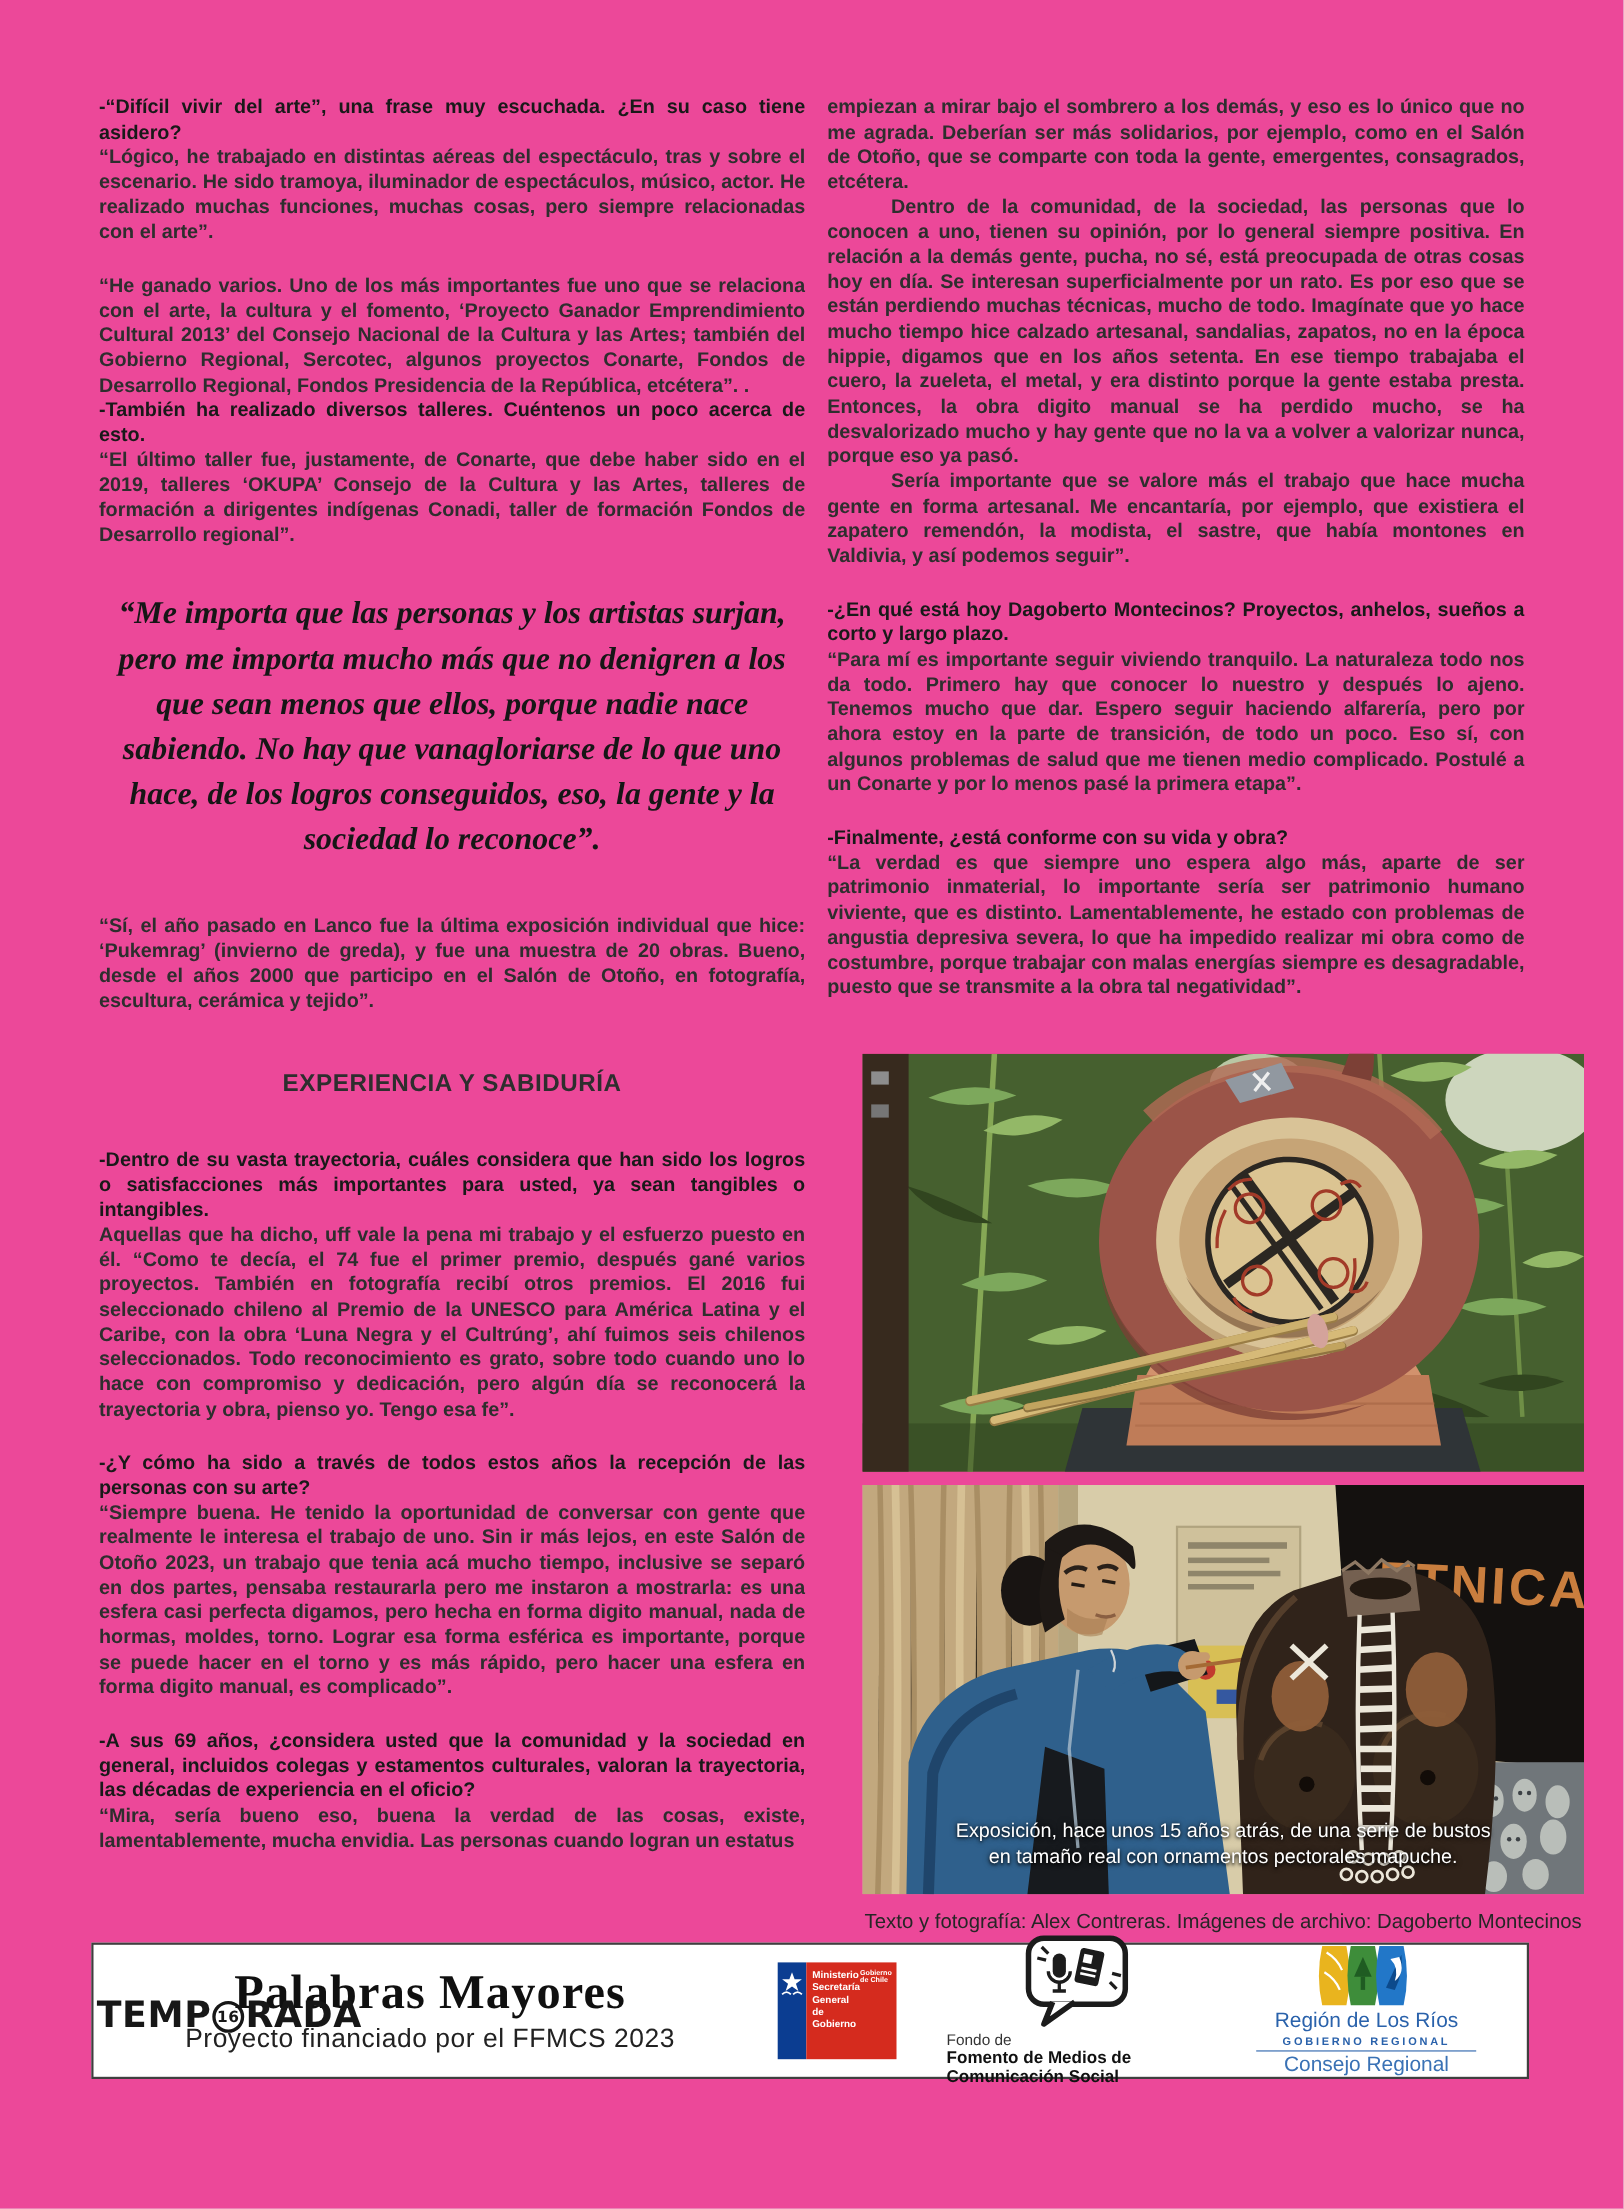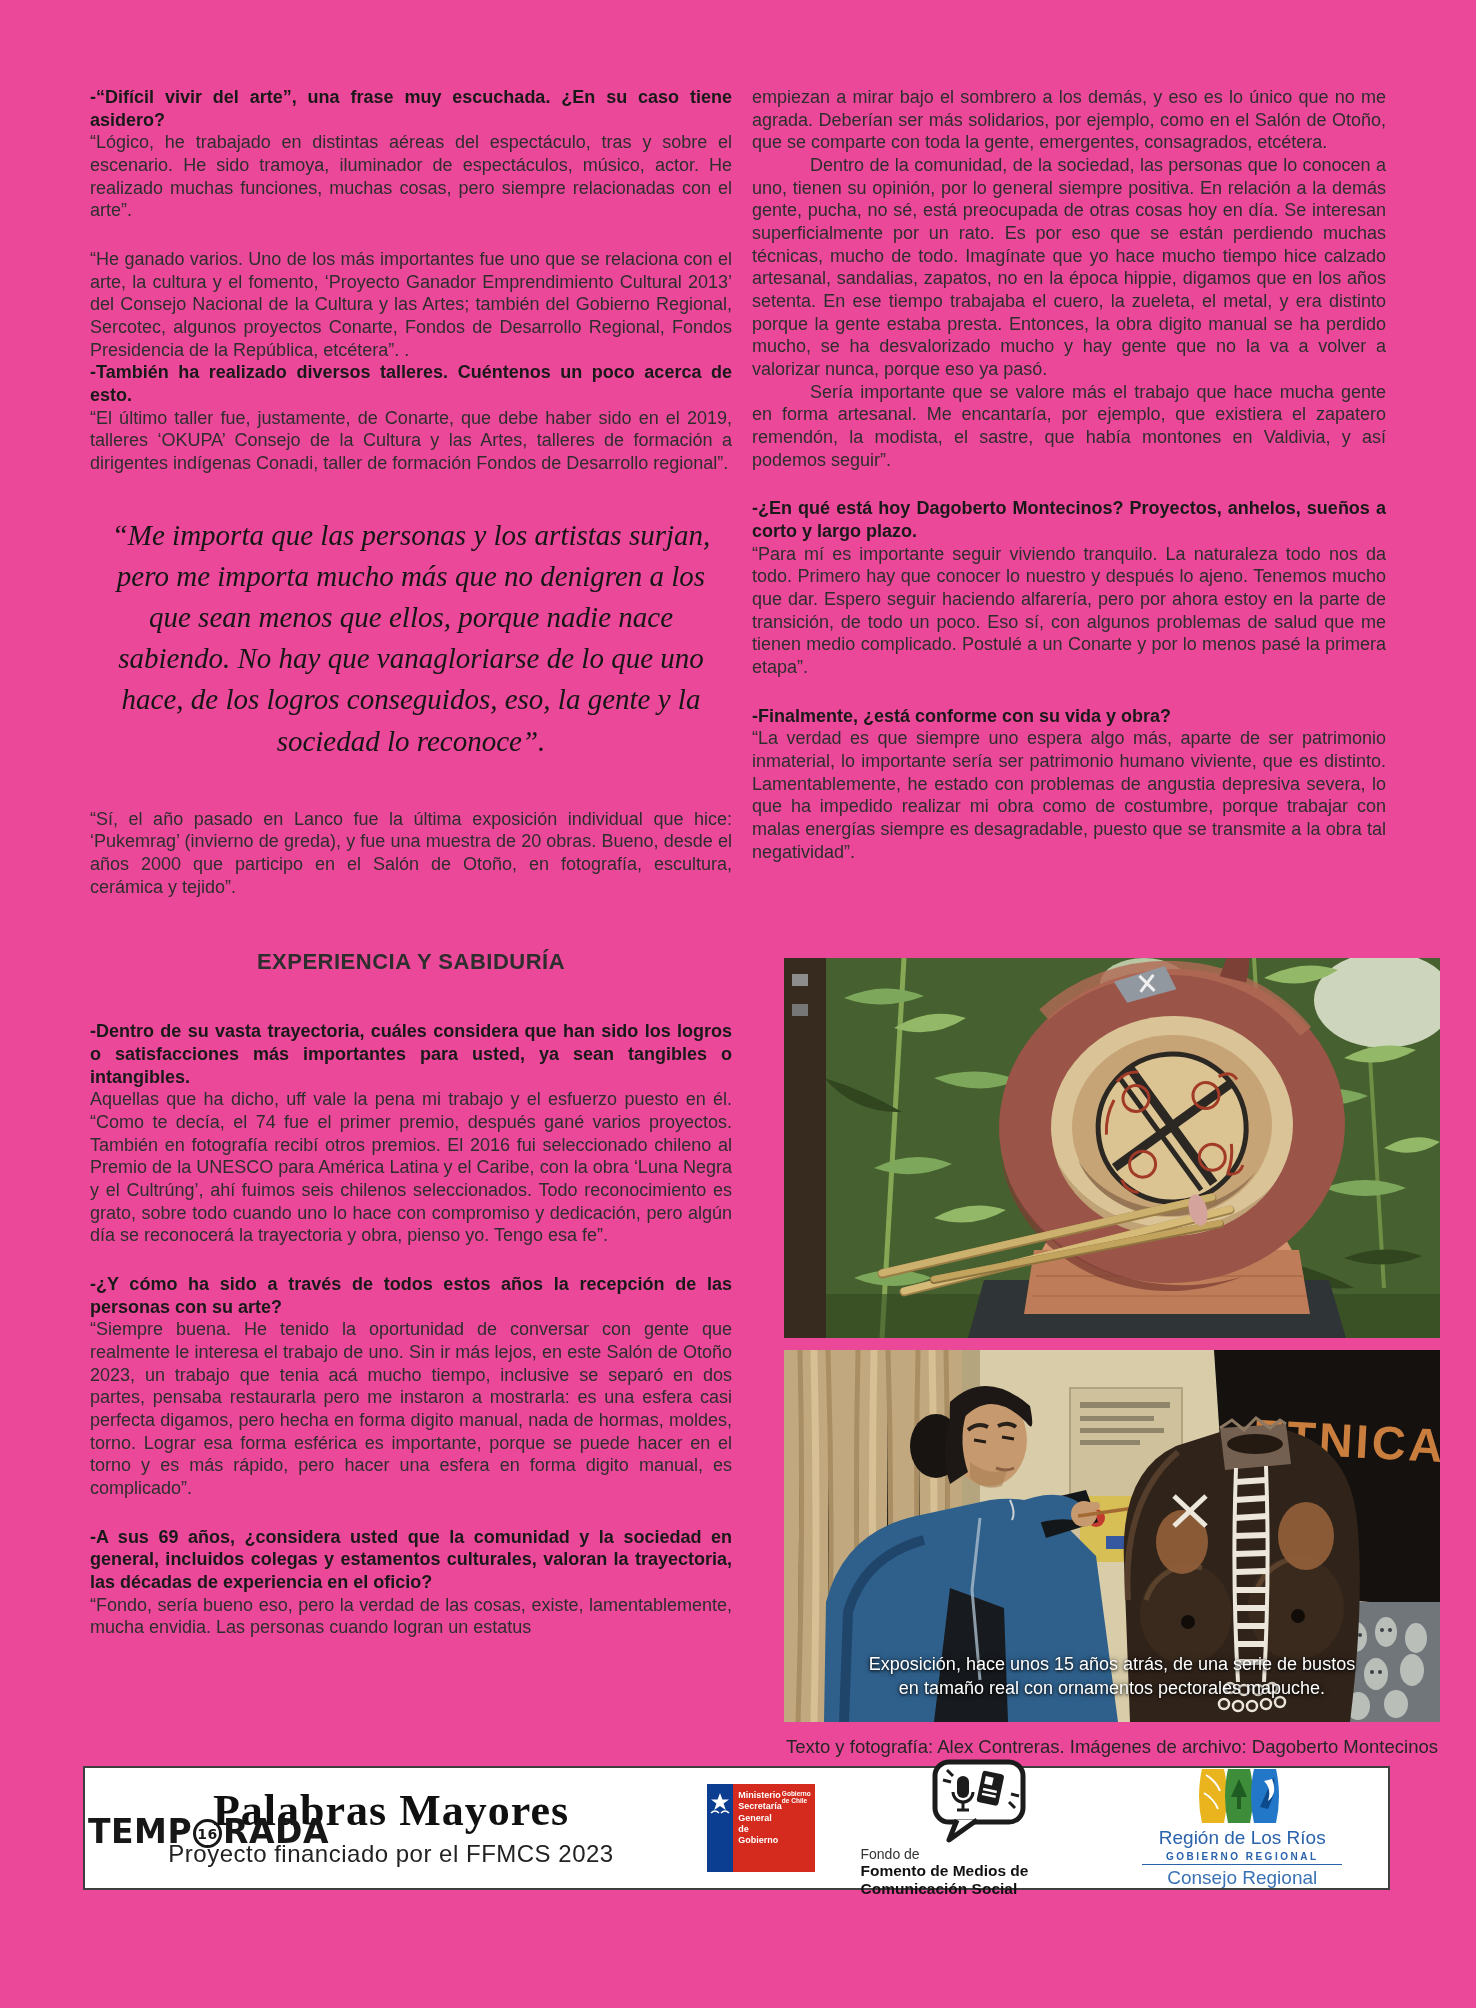--- a/index.html
+++ b/index.html
@@ -3,21 +3,21 @@
 <meta charset="utf-8">
 <style>
   html,body{margin:0;padding:0;background:#e8e8e8;}
   .page{position:relative;width:1476px;height:2008px;background:#ec4899;margin:0 auto;
         font-family:"Liberation Sans",sans-serif;color:#2e2e2e;overflow:hidden;}
 
   
   .col{position:absolute;text-align:justify;font-size:18px;line-height:1.26;}
   #left-col{left:90px;top:86px;width:642px;height:1676px;overflow:hidden;}
   #right-col-text{left:752px;top:86px;width:634px;height:868px;overflow:hidden;}
-  .blk{margin:0;}
+  .blk{margin:0;font-weight:bold;}
   .question{font-weight:bold;color:#191919;}
   .answer{color:#2e2e2e;}
   .answer-indent{color:#2e2e2e;text-indent:58px;}
   .gap{height:26px;}
   .pullquote{font-family:"Liberation Serif",serif;font-style:italic;font-size:29px;
              line-height:1.42;text-align:center;color:#161616;margin:40px 4px 46px 4px;}
   .heading{font-weight:bold;text-align:center;font-size:22px;letter-spacing:.5px;
            margin:50px 0 44px 0;}
 
   
@@ -84,21 +84,21 @@
       <div class="blk pullquote">“Me importa que las personas y los artistas surjan, pero me importa mucho más que no denigren a los que sean menos que ellos, porque nadie nace sabiendo. No hay que vanagloriarse de lo que uno hace, de los logros conseguidos, eso, la gente y la sociedad lo reconoce”.</div>
       <div class="blk answer">“Sí, el año pasado en Lanco fue la última exposición individual que hice: ‘Pukemrag’ (invierno de greda), y fue una muestra de 20 obras. Bueno, desde el años 2000 que participo en el Salón de Otoño, en fotografía, escultura, cerámica y tejido”.</div>
       <div class="blk heading">EXPERIENCIA Y SABIDURÍA</div>
       <div class="blk question">-Dentro de su vasta trayectoria, cuáles considera que han sido los logros o satisfacciones más importantes para usted, ya sean tangibles o intangibles.</div>
       <div class="blk answer">Aquellas que ha dicho, uff vale la pena mi trabajo y el esfuerzo puesto en él. “Como te decía, el 74 fue el primer premio, después gané varios proyectos. También en fotografía recibí otros premios. El 2016 fui seleccionado chileno al Premio de la UNESCO para América Latina y el Caribe, con la obra ‘Luna Negra y el Cultrúng’, ahí fuimos seis chilenos seleccionados. Todo reconocimiento es grato, sobre todo cuando uno lo hace con compromiso y dedicación, pero algún día se reconocerá la trayectoria y obra, pienso yo. Tengo esa fe”.</div>
       <div class="blk gap"></div>
       <div class="blk question">-¿Y cómo ha sido a través de todos estos años la recepción de las personas con su arte?</div>
       <div class="blk answer">“Siempre buena. He tenido la oportunidad de conversar con gente que realmente le interesa el trabajo de uno. Sin ir más lejos, en este Salón de Otoño 2023, un trabajo que tenia acá mucho tiempo, inclusive se separó en dos partes, pensaba restaurarla pero me instaron a mostrarla: es una esfera casi perfecta digamos, pero hecha en forma digito manual, nada de hormas, moldes, torno. Lograr esa forma esférica es importante, porque se puede hacer en el torno y es más rápido, pero hacer una esfera en forma digito manual, es complicado”.</div>
       <div class="blk gap"></div>
       <div class="blk question">-A sus 69 años, ¿considera usted que la comunidad y la sociedad en general, incluidos colegas y estamentos culturales, valoran la trayectoria, las décadas de experiencia en el oficio?</div>
-      <div class="blk answer">“Fondo, sería bueno eso, pero la verdad de las cosas, existe, lamentablemente, mucha envidia. Las personas cuando logran un estatus</div>
+      <div class="blk answer">“Mira, sería bueno eso, buena la verdad de las cosas, existe, lamentablemente, mucha envidia. Las personas cuando logran un estatus</div>
     </div>
 
   <div class="col" id="right-col-text">
       <div class="blk answer">empiezan a mirar bajo el sombrero a los demás, y eso es lo único que no me agrada. Deberían ser más solidarios, por ejemplo, como en el Salón de Otoño, que se comparte con toda la gente, emergentes, consagrados, etcétera.</div>
       <div class="blk answer-indent">Dentro de la comunidad, de la sociedad, las personas que lo conocen a uno, tienen su opinión, por lo general siempre positiva. En relación a la demás gente, pucha, no sé, está preocupada de otras cosas hoy en día. Se interesan superficialmente por un rato. Es por eso que se están perdiendo muchas técnicas, mucho de todo. Imagínate que yo hace mucho tiempo hice calzado artesanal, sandalias, zapatos, no en la época hippie, digamos que en los años setenta. En ese tiempo trabajaba el cuero, la zueleta, el metal, y era distinto porque la gente estaba presta. Entonces, la obra digito manual se ha perdido mucho, se ha desvalorizado mucho y hay gente que no la va a volver a valorizar nunca, porque eso ya pasó.</div>
       <div class="blk answer-indent">Sería importante que se valore más el trabajo que hace mucha gente en forma artesanal. Me encantaría, por ejemplo, que existiera el zapatero remendón, la modista, el sastre, que había montones en Valdivia, y así podemos seguir”.</div>
       <div class="blk gap"></div>
       <div class="blk question">-¿En qué está hoy Dagoberto Montecinos? Proyectos, anhelos, sueños a corto y largo plazo.</div>
       <div class="blk answer">“Para mí es importante seguir viviendo tranquilo. La naturaleza todo nos da todo. Primero hay que conocer lo nuestro y después lo ajeno. Tenemos mucho que dar. Espero seguir haciendo alfarería, pero por ahora estoy en la parte de transición, de todo un poco. Eso sí, con algunos problemas de salud que me tienen medio complicado. Postulé a un Conarte y por lo menos pasé la primera etapa”.</div>
       <div class="blk gap"></div>

